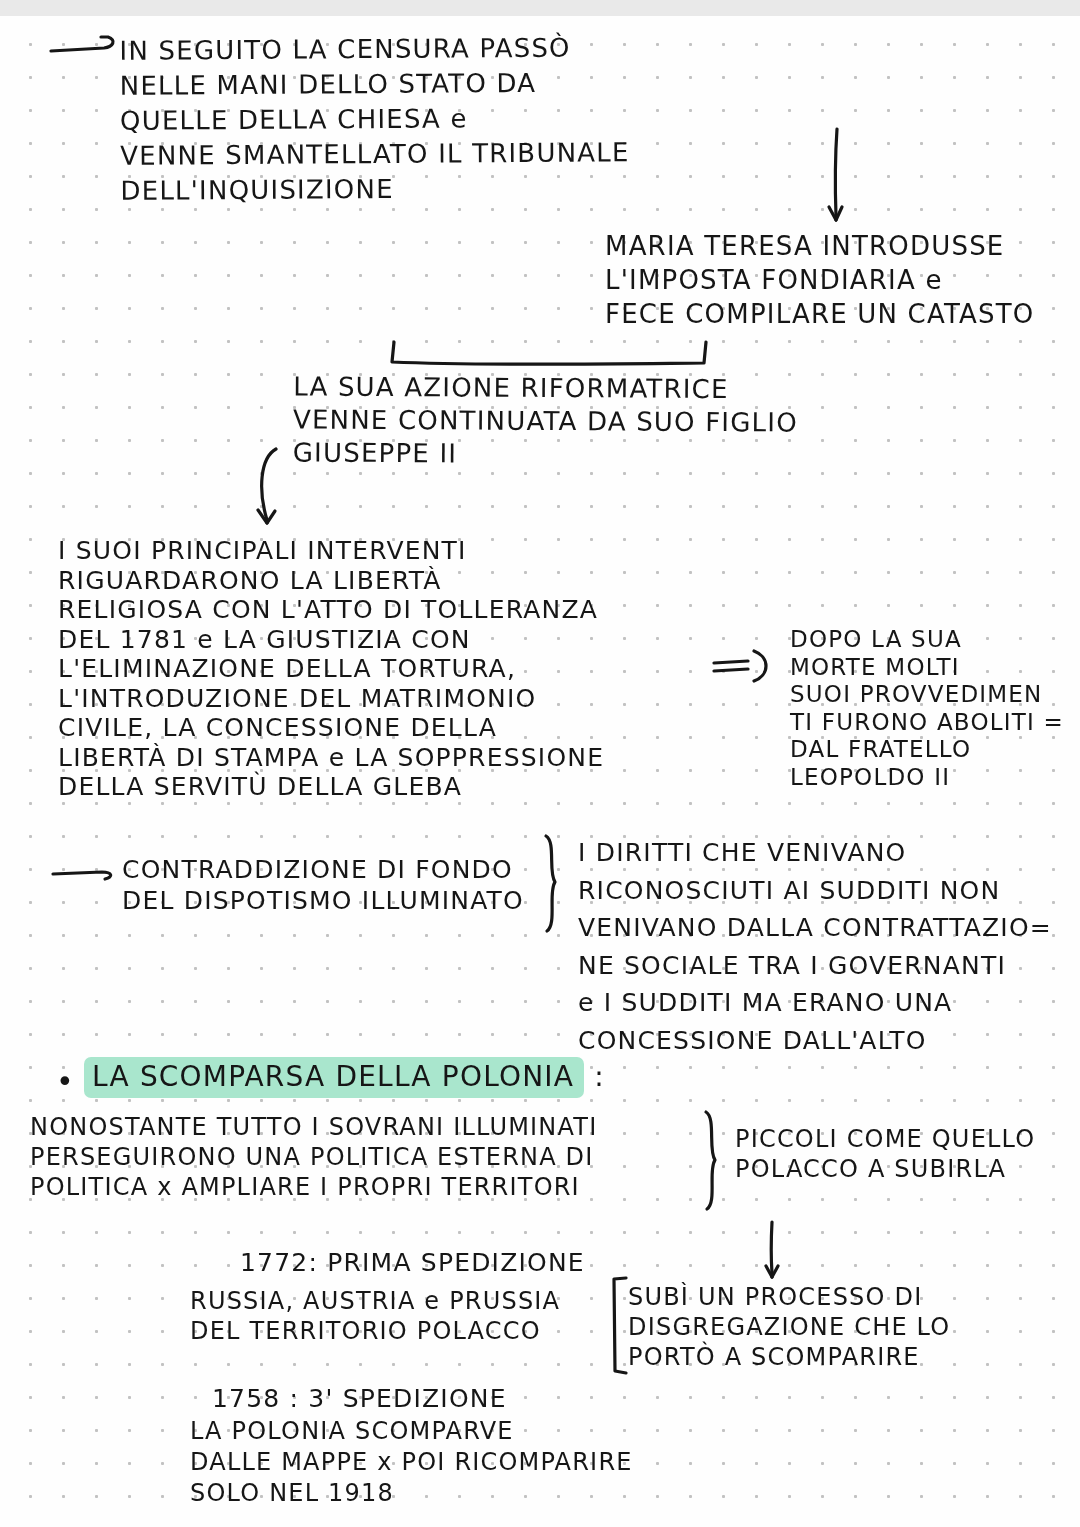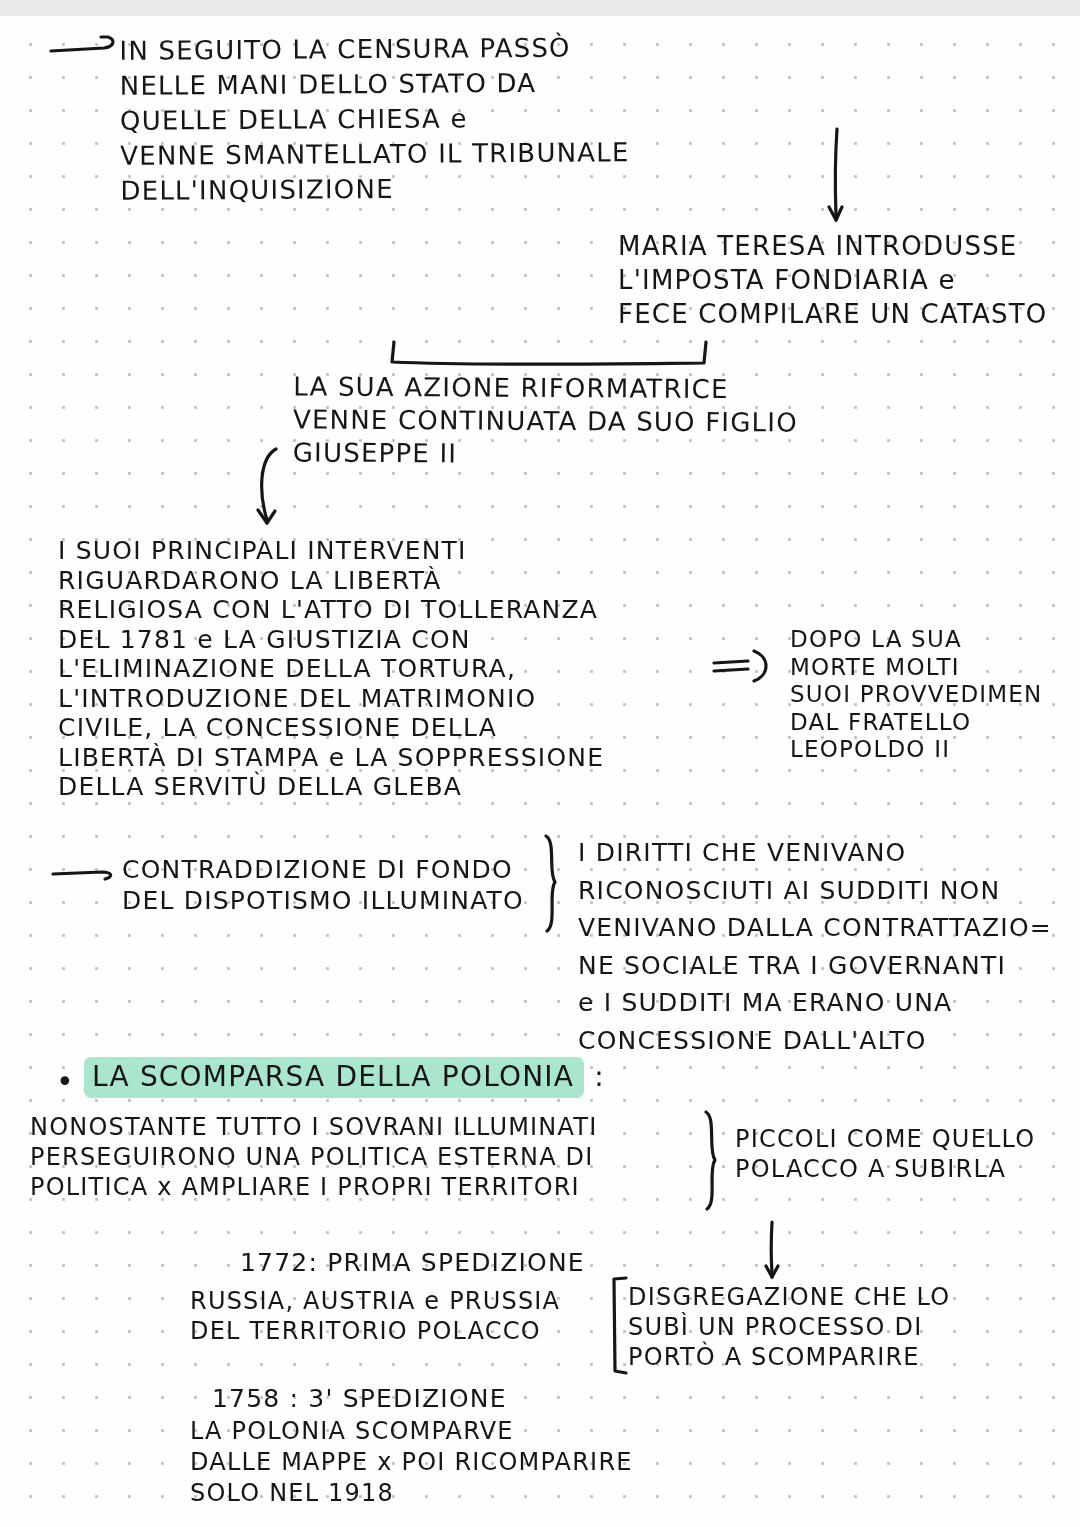--- a/index.html
+++ b/index.html
@@ -59,21 +59,21 @@
     <span class="line">VENNE SMANTELLATO IL TRIBUNALE</span>
     <span class="line">DELL'INQUISIZIONE</span>
   </div>
 
   <svg class="stroke" style="left:828px;top:112px;" width="16" height="100">
     <path d="M9,1 C7,30 7,60 8,88"></path>
     <path d="M8,92 L1,79"></path>
     <path d="M8,92 L14,79"></path>
   </svg>
 
-  <div class="blk" style="left:618px;top:213px;font-size:26px;line-height:34px;">
+  <div class="blk" style="left:605px;top:213px;font-size:26px;line-height:34px;">
     <span class="line">MARIA TERESA INTRODUSSE</span>
     <span class="line">L'IMPOSTA FONDIARIA e</span>
     <span class="line">FECE COMPILARE UN CATASTO</span>
   </div>
 
   <svg class="stroke" style="left:388px;top:325px;" width="322" height="26">
     <path d="M6,1 L4,21 C100,25 220,23 316,22 L318,1"></path>
   </svg>
 
   <div class="blk tilt2" style="left:293px;top:356px;font-size:26px;line-height:33px;">
@@ -103,20 +103,21 @@
   <svg class="stroke" style="left:712px;top:632px;" width="58" height="36">
     <path d="M2,15 L36,13"></path>
     <path d="M2,23 L36,21"></path>
     <path d="M42,3 C58,9 58,27 42,33"></path>
   </svg>
 
   <div class="blk" style="left:790px;top:610px;font-size:23px;line-height:27.5px;">
     <span class="line">DOPO LA SUA</span>
     <span class="line">MORTE MOLTI</span>
     <span class="line">SUOI PROVVEDIMEN</span>
+    <span class="line">TI FURONO ABOLITI =</span>
     <span class="line">DAL FRATELLO</span>
     <span class="line">LEOPOLDO II</span>
   </div>
 
   <svg class="stroke" style="left:52px;top:846px;" width="66" height="26">
     <path d="M1,12 L50,10 C60,10 62,15 53,17"></path>
   </svg>
 
   <div class="blk" style="left:122px;top:838px;font-size:25px;line-height:31px;">
     <span class="line">CONTRADDIZIONE DI FONDO</span>
@@ -169,22 +170,22 @@
   <div class="blk" style="left:190px;top:1270px;font-size:24px;line-height:30px;">
     <span class="line">RUSSIA, AUSTRIA e PRUSSIA</span>
     <span class="line">DEL TERRITORIO POLACCO</span>
   </div>
 
   <svg class="stroke" style="left:608px;top:1260px;" width="22" height="100">
     <path d="M18,2 L6,3 L7,95 L18,97"></path>
   </svg>
 
   <div class="blk" style="left:628px;top:1266px;font-size:24px;line-height:30px;">
+    <span class="line">SUBÌ UN PROCESSO DI</span>
     <span class="line">DISGREGAZIONE CHE LO</span>
-    <span class="line">SUBÌ UN PROCESSO DI</span>
     <span class="line">PORTÒ A SCOMPARIRE</span>
   </div>
 
   <div class="blk" style="left:212px;top:1368px;font-size:25px;">
     <span class="line">1758 : 3' SPEDIZIONE</span>
   </div>
   <div class="blk" style="left:190px;top:1400px;font-size:24px;line-height:31px;">
     <span class="line">LA POLONIA SCOMPARVE</span>
     <span class="line">DALLE MAPPE x POI RICOMPARIRE</span>
     <span class="line">SOLO NEL 1918</span>

